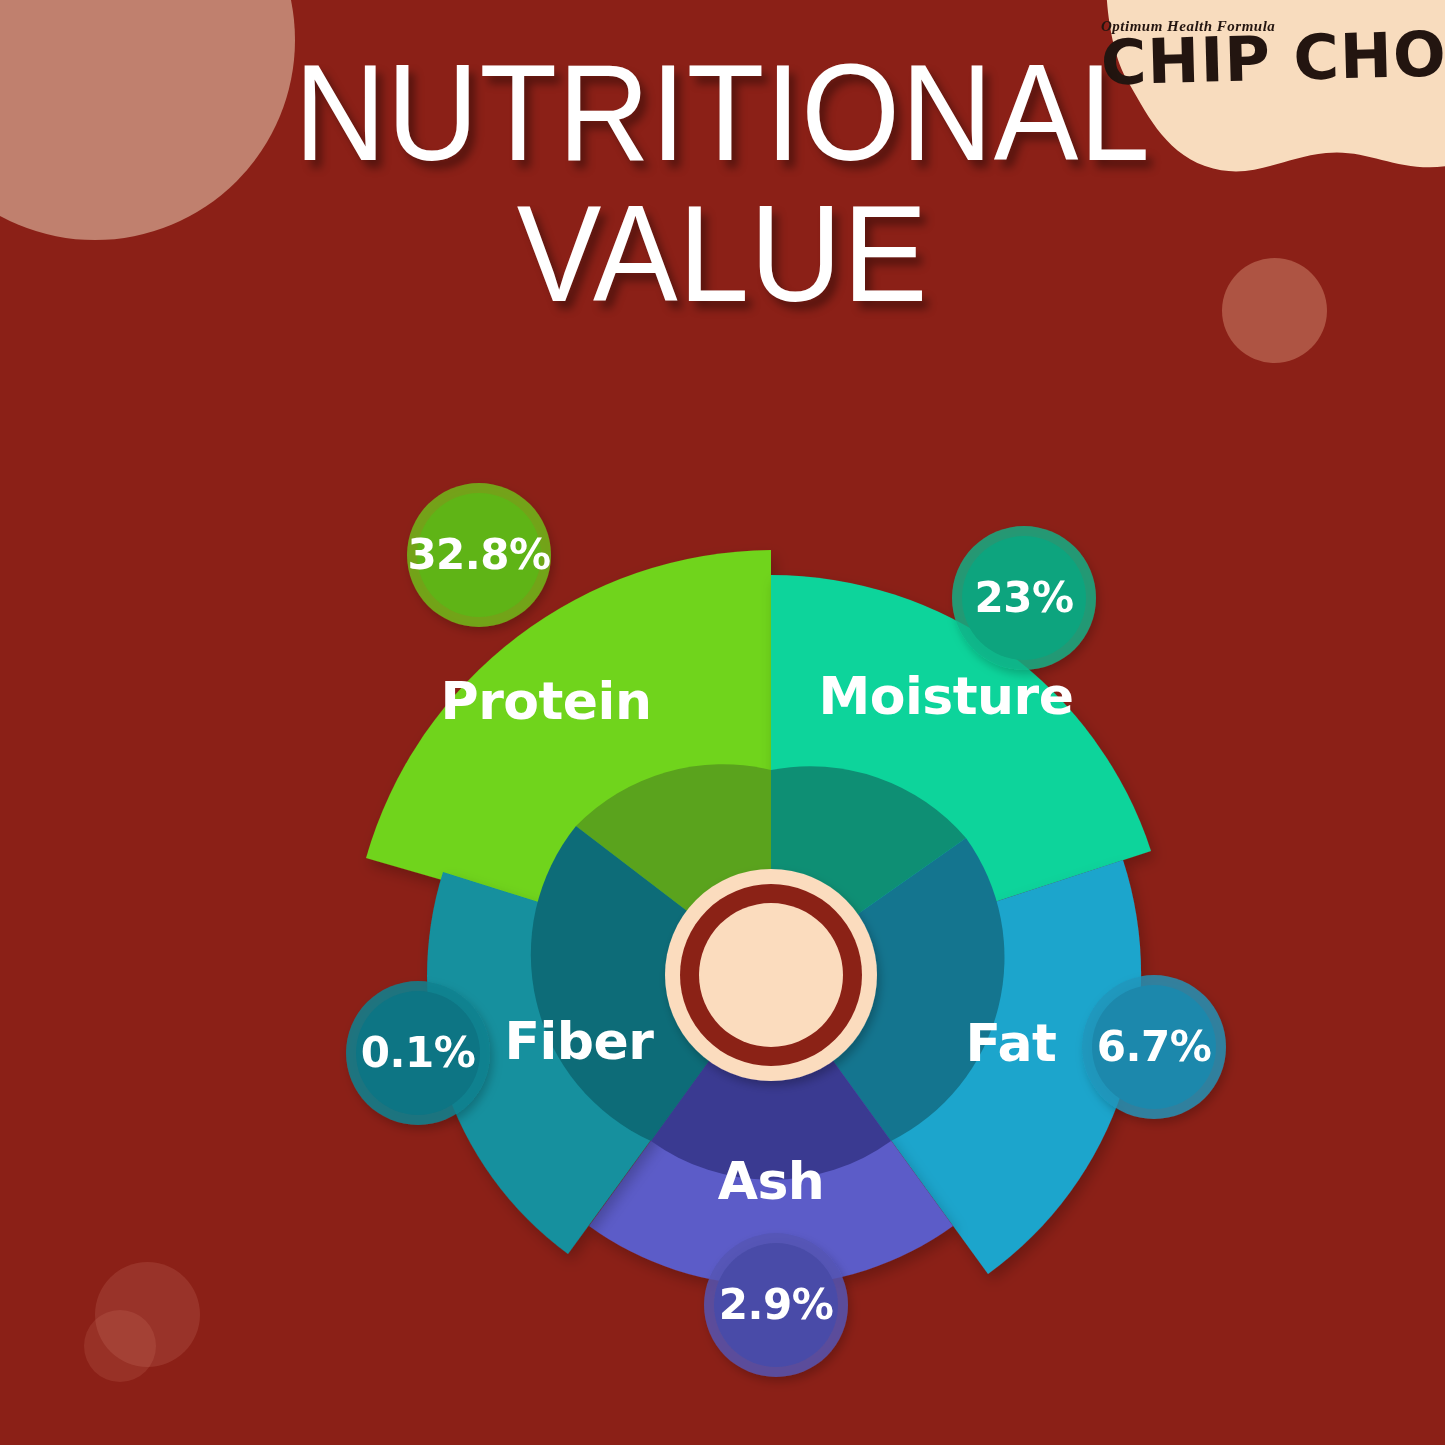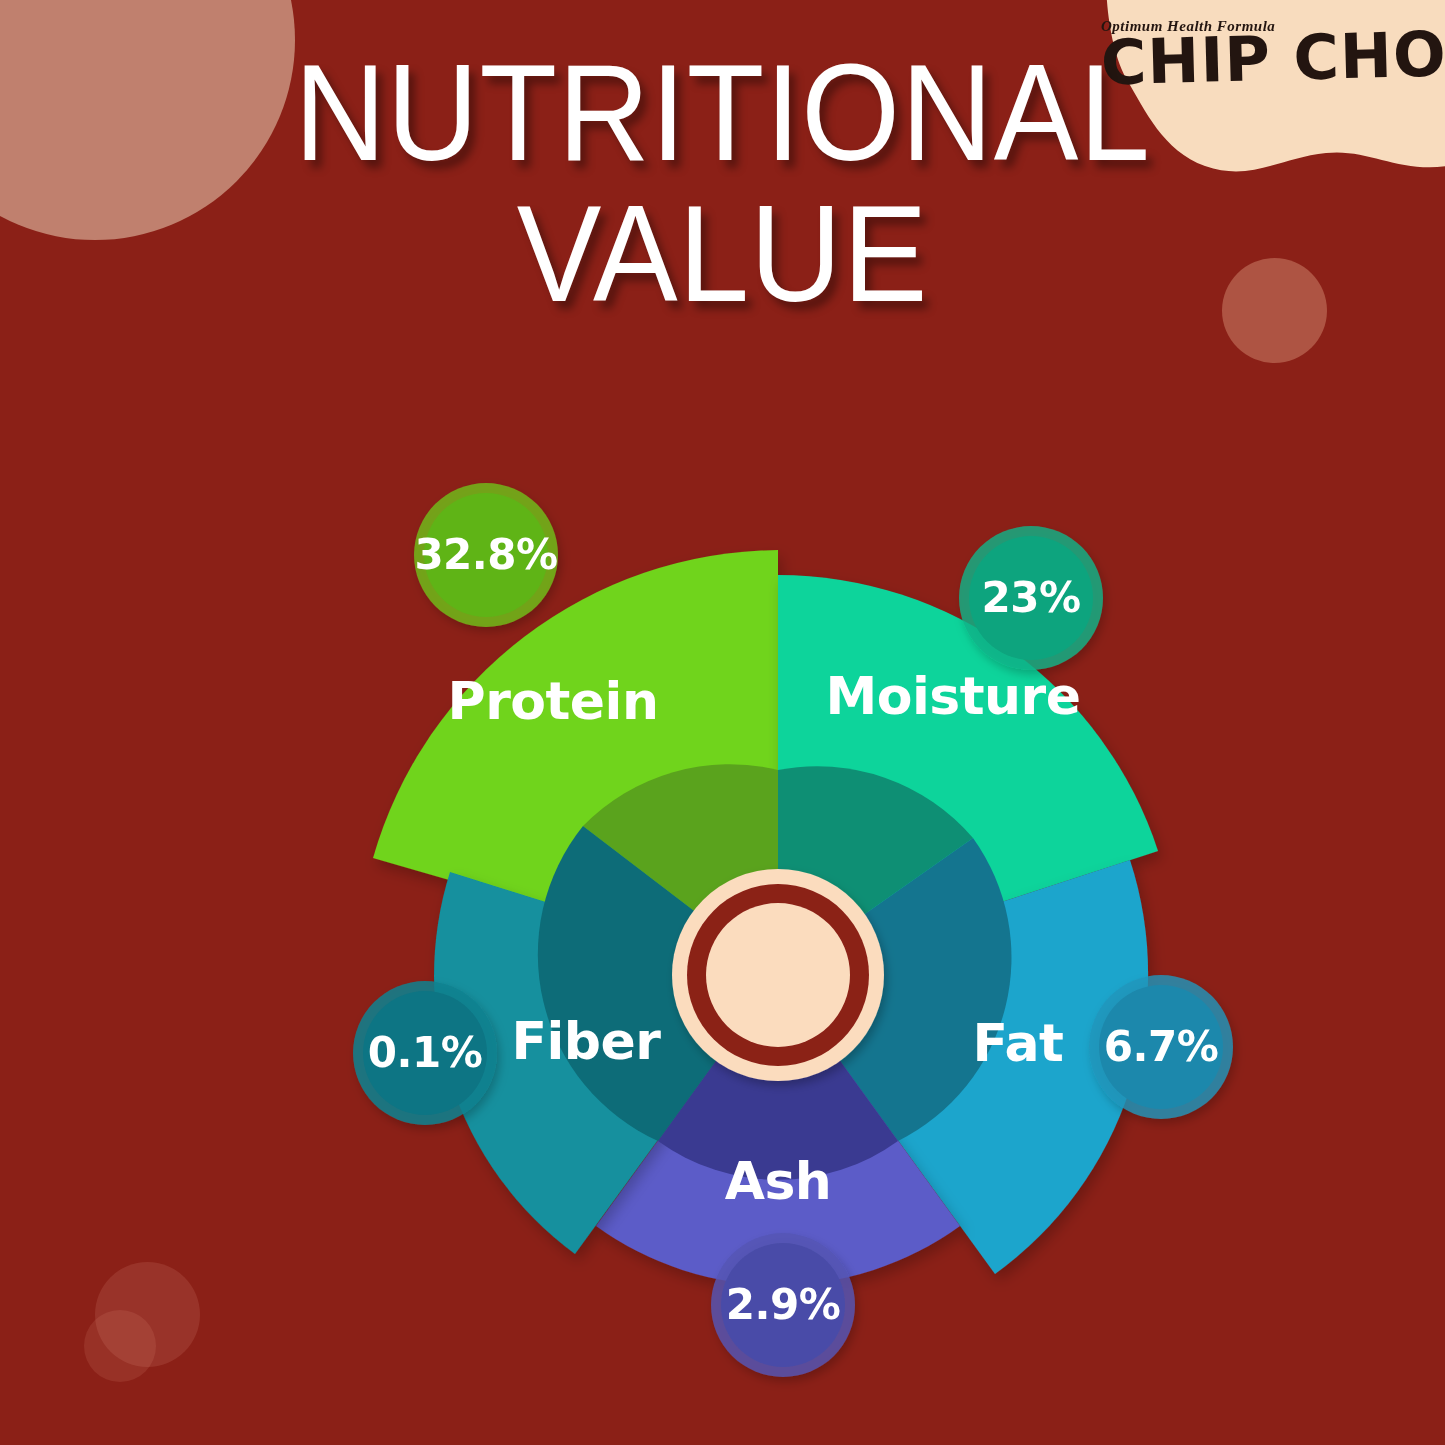--- a/index.html
+++ b/index.html
@@ -91,21 +91,21 @@
     font-weight: 400;
     letter-spacing: 1px;
     text-shadow: 7px 8px 9px rgba(0,0,0,0.38);
     transform: scaleX(0.92);
   }
   .headline .l2 { display: block; }
 
   
   .chart {
     position: absolute;
-    left: 273px;
+    left: 266px;
     top: 435px;
     width: 1010px;
     height: 960px;
   }
   .chart svg { display: block; width: 100%; height: 100%; overflow: visible; }
 
   .seg-label {
     font-family: "DejaVu Sans", sans-serif;
     font-weight: bold;
     fill: #FFFFFF;

